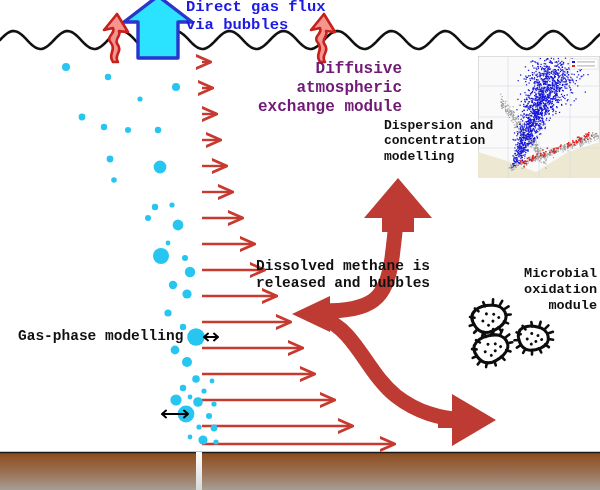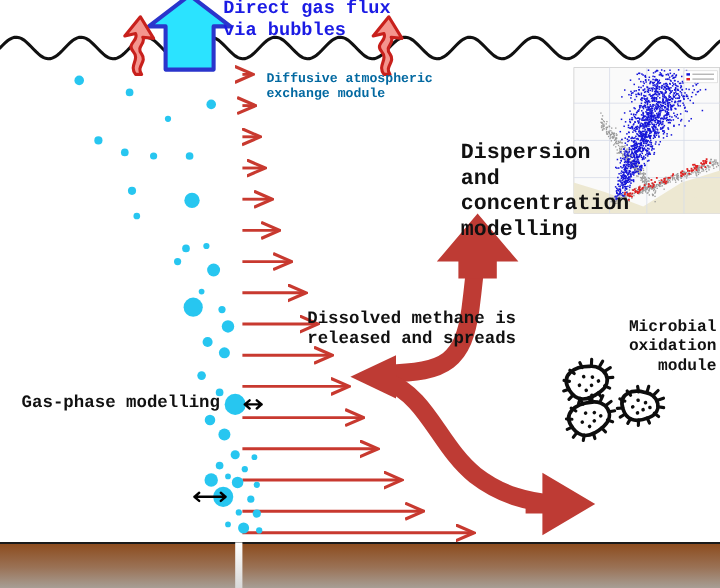--- a/index.html
+++ b/index.html
@@ -4,22 +4,22 @@
 <title>Methane Seep Modelling Schematic</title>
 <style>
   html,body{margin:0;padding:0;background:#fff;}
   body{width:600px;height:490px;overflow:hidden;
        font-family:"Liberation Sans",sans-serif;}
   #scene{position:relative;width:600px;height:490px;background:#ffffff;overflow:hidden;font-family:Liberation Mono, monospace;}
   .abs{position:absolute;}
   svg{display:block;}
   .lbl{position:absolute;font-weight:bold;line-height:1.18;white-space:pre-line;}
   #lbl-direct{left:186px;top:-2px;font-size:15.5px;color:#1B1BE4;}
-  #lbl-diffusive{left:222px;top:60px;font-size:11px;color:#0369a1;text-align:left;width:180px;}
-  #lbl-dispersion{left:384px;top:118px;font-size:18px;color:#111111;width:135px;}
+  #lbl-diffusive{left:222px;top:60px;font-size:16px;color:#701a75;text-align:right;width:180px;}
+  #lbl-dispersion{left:384px;top:118px;font-size:13px;color:#111111;width:135px;}
   #lbl-dissolved{left:256px;top:258px;font-size:14.5px;color:#111111;width:180px;}
   #lbl-microbial{left:452px;top:266px;font-size:13.5px;color:#111111;width:145px;text-align:right;}
   #lbl-gasphase{left:18px;top:328px;font-size:14.5px;color:#111111;white-space:nowrap;}
 </style>
 </head>
 <body>
 
 <div id="scene">
 
   <svg class="abs" id="main-svg" width="600" height="490" viewBox="0 0 600 490" style="left:0;top:0;">
@@ -2329,17 +2329,17 @@
   </svg>
 
   <div class="lbl" id="lbl-direct">Direct gas flux
 via bubbles</div>
   <div class="lbl" id="lbl-diffusive">Diffusive atmospheric
 exchange module</div>
   <div class="lbl" id="lbl-dispersion">Dispersion and
 concentration
 modelling</div>
   <div class="lbl" id="lbl-dissolved">Dissolved methane is
-released and spreads</div>
+released and bubbles</div>
   <div class="lbl" id="lbl-microbial">Microbial oxidation
 module</div>
   <div class="lbl" id="lbl-gasphase">Gas-phase modelling</div>
 </div>
 
 </body></html>

